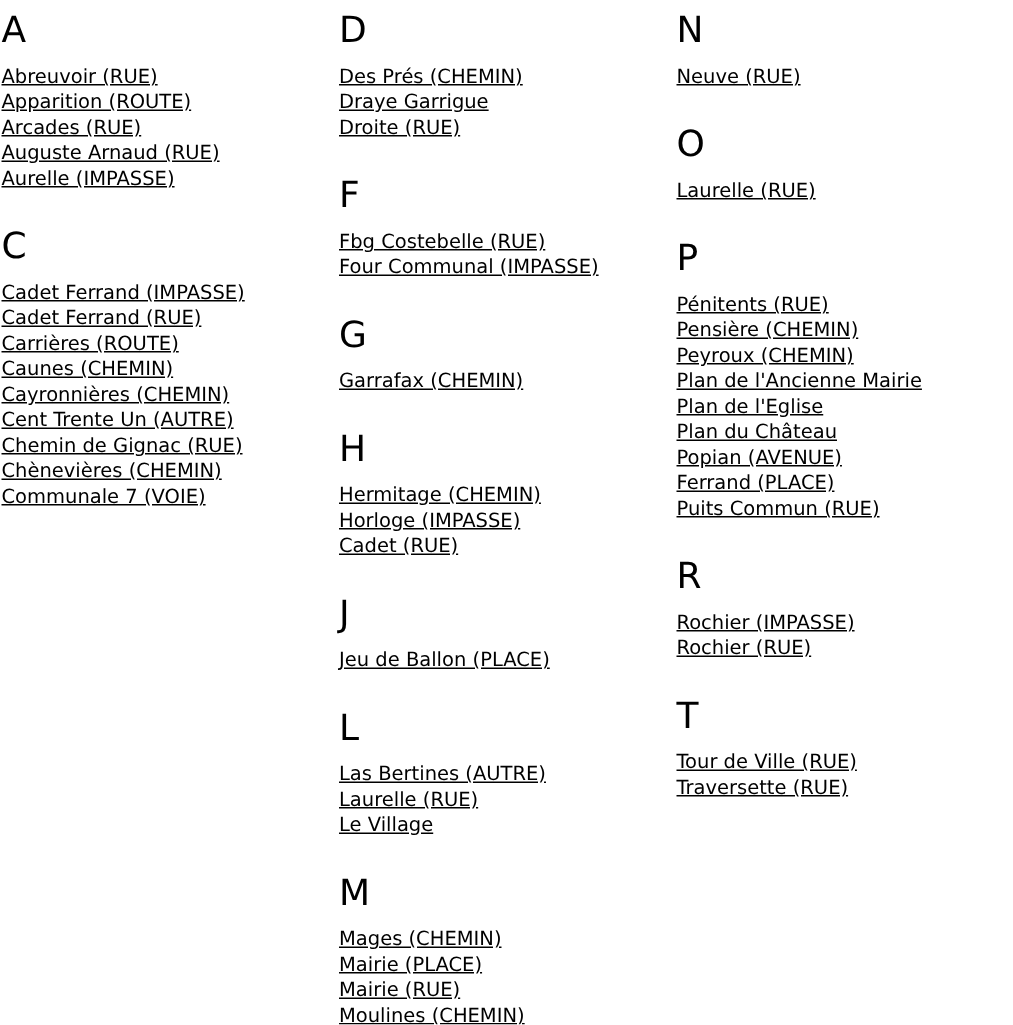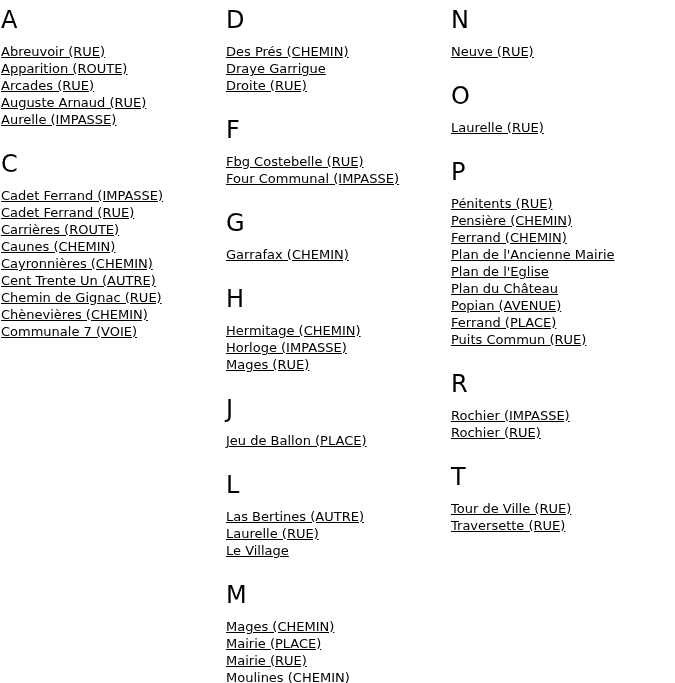--- a/index.html
+++ b/index.html
@@ -98,21 +98,21 @@
         <h2 class="letter-heading">G</h2>
         <div class="entries">
           <div class="entry">Garrafax (CHEMIN)</div>
         </div>
       </section>
       <section class="letter-section">
         <h2 class="letter-heading">H</h2>
         <div class="entries">
           <div class="entry">Hermitage (CHEMIN)</div>
           <div class="entry">Horloge (IMPASSE)</div>
-          <div class="entry">Mages (RUE)</div>
+          <div class="entry">Cadet (RUE)</div>
         </div>
       </section>
       <section class="letter-section">
         <h2 class="letter-heading">J</h2>
         <div class="entries">
           <div class="entry">Jeu de Ballon (PLACE)</div>
         </div>
       </section>
       <section class="letter-section">
         <h2 class="letter-heading">L</h2>
@@ -143,21 +143,21 @@
         <h2 class="letter-heading">O</h2>
         <div class="entries">
           <div class="entry">Laurelle (RUE)</div>
         </div>
       </section>
       <section class="letter-section">
         <h2 class="letter-heading">P</h2>
         <div class="entries">
           <div class="entry">Pénitents (RUE)</div>
           <div class="entry">Pensière (CHEMIN)</div>
-          <div class="entry">Ferrand (CHEMIN)</div>
+          <div class="entry">Peyroux (CHEMIN)</div>
           <div class="entry">Plan de l'Ancienne Mairie</div>
           <div class="entry">Plan de l'Eglise</div>
           <div class="entry">Plan du Château</div>
           <div class="entry">Popian (AVENUE)</div>
           <div class="entry">Ferrand (PLACE)</div>
           <div class="entry">Puits Commun (RUE)</div>
         </div>
       </section>
       <section class="letter-section">
         <h2 class="letter-heading">R</h2>

